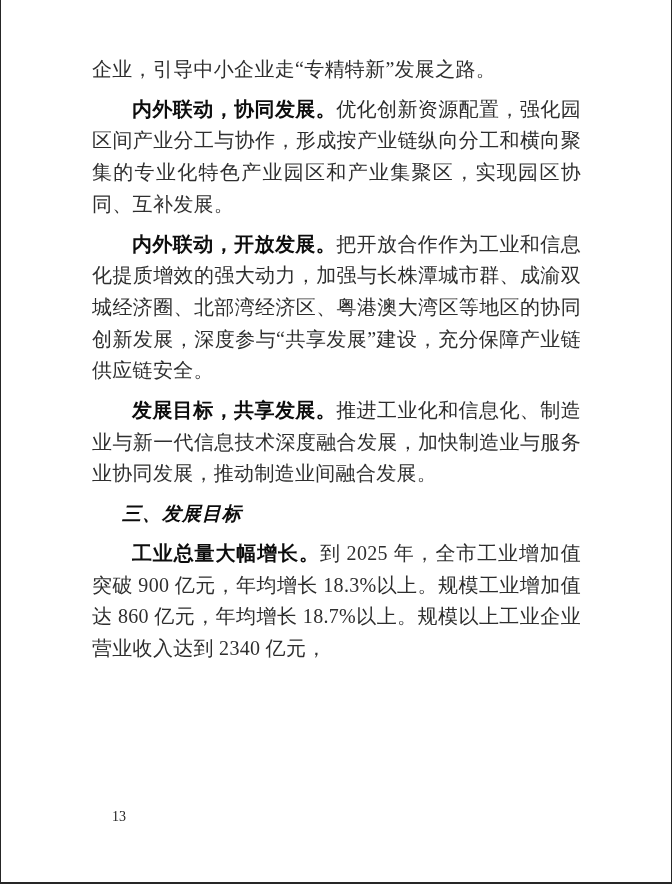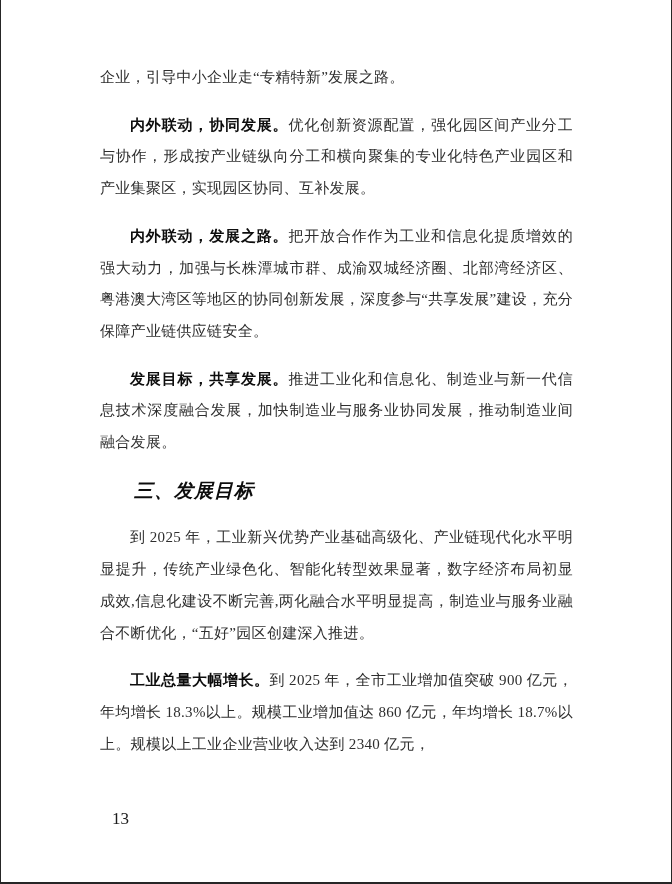--- a/index.html
+++ b/index.html
@@ -19,70 +19,69 @@
     font-family: "Liberation Serif", "DejaVu Serif", serif;
     overflow: hidden;
   }
   .content {
     position: absolute;
     left: 83px;
     top: 46px;
     width: 505px;
   }
   .para {
-    margin: 16px;
-    font-size: 15px;
+    margin: 8px;
+    font-size: 20px;
     line-height: 31.7px;
     text-align: justify;
     text-indent: 2em;
     color: #2e2e2e;
     letter-spacing: 0.3px;
   }
   .para.no-indent {
     text-indent: 0;
   }
   .para .lead {
     font-weight: bold;
     color: #0d0d0d;
   }
   .section-heading {
-    margin: 12px;
+    margin: 0;
     font-size: 19px;
     line-height: 31.7px;
     text-indent: 2em;
     font-weight: bold;
     font-style: italic;
     color: #0d0d0d;
     letter-spacing: 1px;
   }
   .page-num {
     position: absolute;
     left: 111px;
     top: 809px;
-    font-size: 17px;
+    font-size: 14px;
     color: #1c1c1c;
   }
 </style>
 </head>
 <body>
 
 <div class="page">
   <div class="content">
 
     <p class="para no-indent"><span>企业，引导中小企业走“专精特新”发展之路。</span></p>
 
     <p class="para"><span class="lead">内外联动，协同发展。</span><span>优化创新资源配置，强化园区间产业分工与协作，形成按产业链纵向分工和横向聚集的专业化特色产业园区和产业集聚区，实现园区协同、互补发展。</span></p>
 
-    <p class="para"><span class="lead">内外联动，发展之路。</span><span>把开放合作作为工业和信息化提质增效的强大动力，加强与长株潭城市群、成渝双城经济圈、北部湾经济区、粤港澳大湾区等地区的协同创新发展，深度参与“共享发展”建设，充分保障产业链供应链安全。</span></p>
+    <p class="para"><span class="lead">内外联动，开放发展。</span><span>把开放合作作为工业和信息化提质增效的强大动力，加强与长株潭城市群、成渝双城经济圈、北部湾经济区、粤港澳大湾区等地区的协同创新发展，深度参与“共享发展”建设，充分保障产业链供应链安全。</span></p>
 
     <p class="para"><span class="lead">发展目标，共享发展。</span><span>推进工业化和信息化、制造业与新一代信息技术深度融合发展，加快制造业与服务业协同发展，推动制造业间融合发展。</span></p>
 
 
     <p class="section-heading">三、发展目标</p>
 
-    <p class="para"><span>到 2025 年，工业新兴优势产业基础高级化、产业链现代化水平明显提升，传统产业绿色化、智能化转型效果显著，数字经济布局初显成效,信息化建设不断完善,两化融合水平明显提高，制造业与服务业融合不断优化，“五好”园区创建深入推进。</span></p>
 
     <p class="para"><span class="lead">工业总量大幅增长。</span><span>到 2025 年，全市工业增加值突破 900 亿元，年均增长 18.3%以上。规模工业增加值达 860 亿元，年均增长 18.7%以上。规模以上工业企业营业收入达到 2340 亿元，</span></p>
 
   </div>
 
   <div class="page-num">13</div>
 </div>
 
 </body></html>

